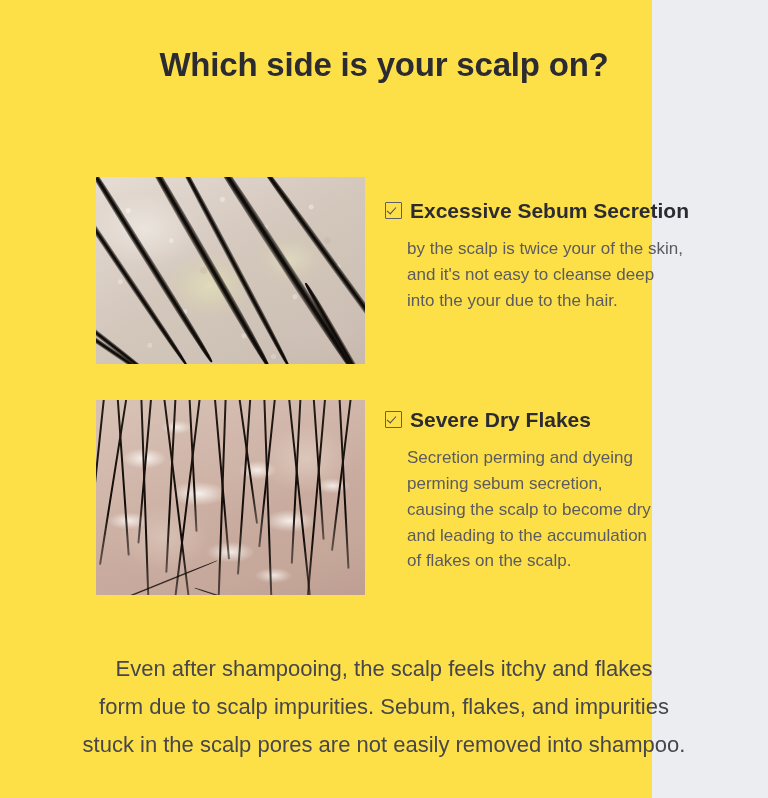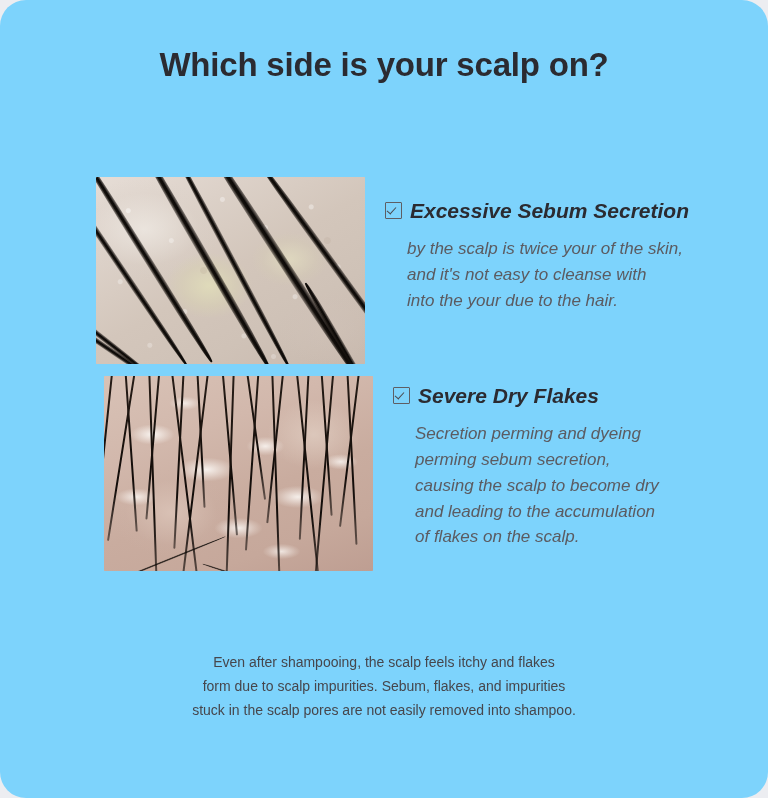--- a/index.html
+++ b/index.html
@@ -10,48 +10,46 @@
     width: 768px;
     height: 798px;
     background: #ECEDF1;
     font-family: "Liberation Sans", sans-serif;
     overflow: hidden;
     position: relative;
   }
 
   .page {
     position: relative;
-    width: 768px;
+    width: 652px;
     height: 798px;
-    background: #7dd3fc;
-    border-radius: 26px;
+    background: #fde047;
   }
 
   
   .title {
     position: absolute;
     top: 46px;
     left: 0;
     width: 768px;
     text-align: center;
     font-size: 33px;
     font-weight: bold;
     color: #2B2B31;
     letter-spacing: -0.2px;
   }
 
   
   .feature {
     position: absolute;
     display: flex;
     align-items: flex-start;
-    font-style: italic;
   }
   .feature-1 { top: 177px; left: 96px; }
-  .feature-2 { top: 376px; left: 96px; margin-left: 8px; }
+  .feature-2 { top: 400px; left: 96px; }
 
   
   .photo {
     width: 269px;
     height: 187px;
     flex: 0 0 269px;
     position: relative;
     overflow: hidden;
     background: #CDBCB2;
     border-radius: 1px;
@@ -184,21 +182,21 @@
   }
   .feature-body .ln { display: block; white-space: nowrap; }
 
   
   .footer {
     position: absolute;
     top: 650px;
     left: 0;
     width: 768px;
     text-align: center;
-    font-size: 14px;
+    font-size: 22px;
     line-height: 1.72;
     color: #46464C;
   }
   .footer .ln { display: block; }
 </style>
 </head>
 <body>
 
 <div class="page">
 
@@ -220,21 +218,21 @@
         <div class="hair-d" style="width:6px;height:150px;left:244px;top:96px;transform:rotate(-30deg);"></div>
       </div>
     </div>
     <div class="feature-text">
       <div class="feature-heading">
         <span class="checkbox-icon"></span>
         <span>Excessive Sebum Secretion</span>
       </div>
       <div class="feature-body">
         <span class="ln">by the scalp is twice your of the skin,</span>
-        <span class="ln">and it's not easy to cleanse with</span>
+        <span class="ln">and it's not easy to cleanse deep</span>
         <span class="ln">into the your due to the hair.</span>
       </div>
     </div>
   </div>
 
   <div class="feature feature-2">
     <div class="photo photo-2">
       <div class="photo-inner">
         <div class="skin-flake"></div>
         <div class="flake-patch"></div>

